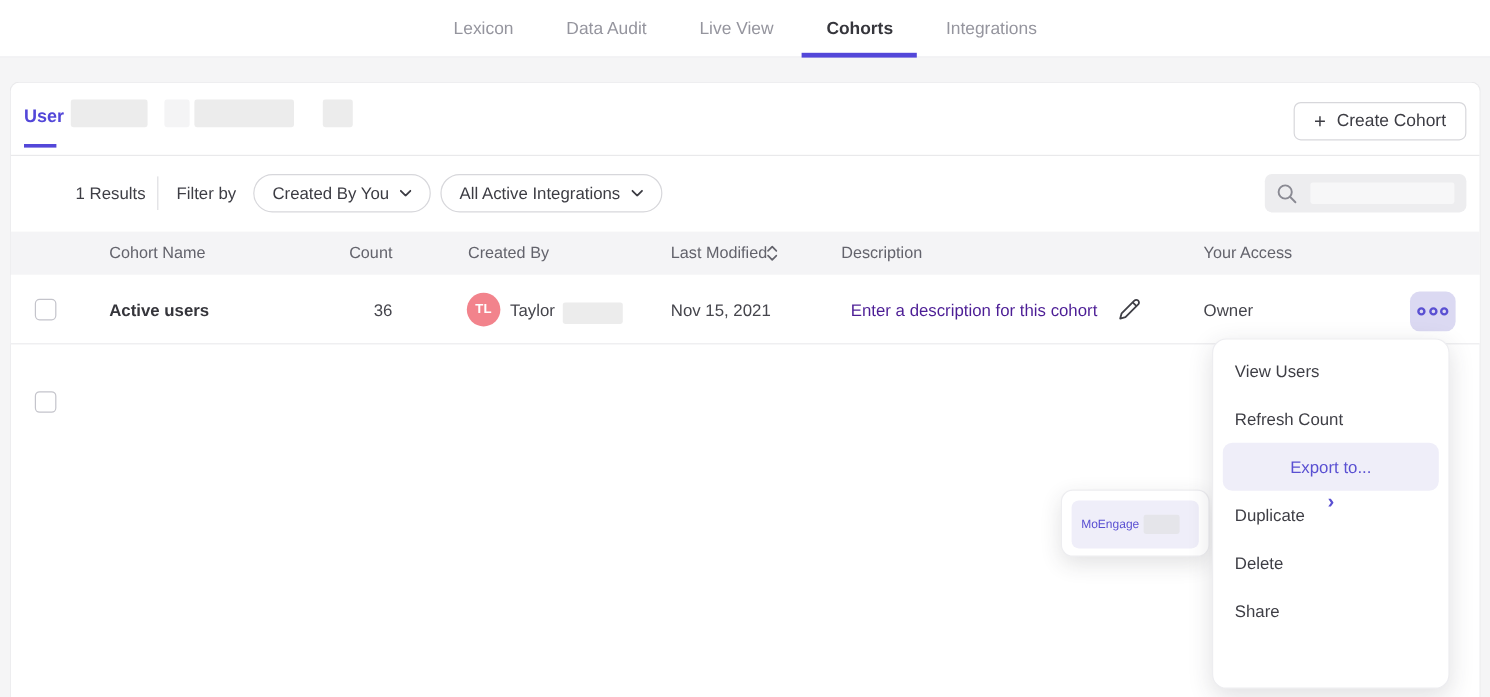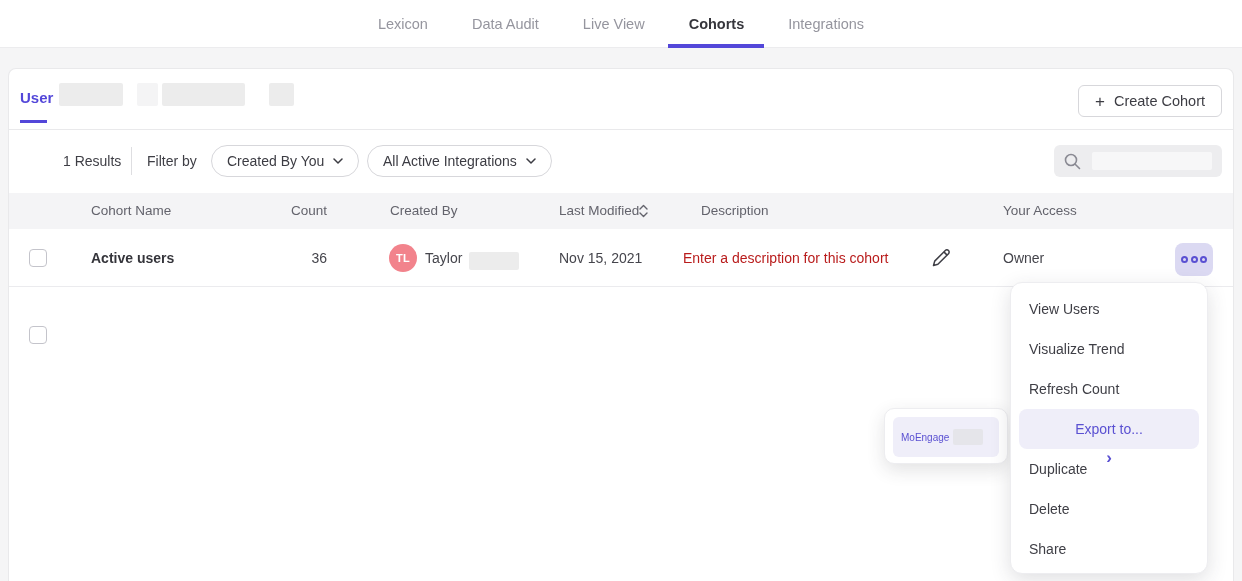--- a/index.html
+++ b/index.html
@@ -84,21 +84,21 @@
   .td-name { left:82px; font-weight:700; color:#35353b; }
   .td-count { left:240px; width:78px; text-align:right; }
   .avatar {
     position:absolute; left:380px; top:15px; width:28px; height:28px; border-radius:50%;
     background:#f2838c; color:#fff; font-size:11px; font-weight:700;
     display:flex; align-items:center; justify-content:center; letter-spacing:.3px;
   }
   .td-creator { left:416px; }
   .creator-redact { left:460px; top:23px; width:50px; height:18px; }
   .td-date { left:550px; }
-  .td-desc { left:674px; color:#b91c1c; cursor:text; }
+  .td-desc { left:700px; color:#4c1d95; cursor:text; }
   .pencil { position:absolute; left:920px; top:17px; width:24px; height:24px; cursor:pointer; }
   .td-access { left:994px; }
   .more-btn {
     position:absolute; left:1166px; top:14px; width:38px; height:33px;
     background:#dbd9f2; border-radius:8px; border:none; cursor:pointer;
     display:flex; align-items:center; justify-content:center; gap:2.5px;
   }
   .more-btn .dot { width:7px; height:7px; border:2px solid #5a50d2; border-radius:50%; }
   
   .menu {
@@ -245,23 +245,20 @@
     <span>MoEngage</span>
     <span class="redact-inline"></span>
   </div>
 </div>
 
 <div class="menu">
   <div class="menu-item">
       <span>View Users</span>
     </div>
   <div class="menu-item">
-      <span>Visualize Trend</span>
-    </div>
-  <div class="menu-item">
       <span>Refresh Count</span>
     </div>
   <div class="menu-item highlighted">
     <span>Export to...</span>
     <span class="sub-arrow">›</span>
   </div>
   <div class="menu-item">
       <span>Duplicate</span>
     </div>
   <div class="menu-item">

